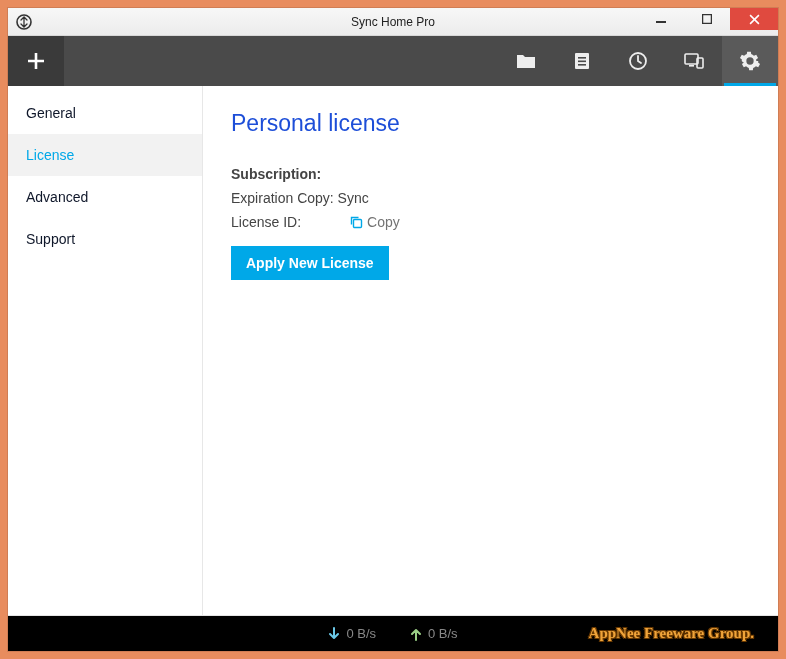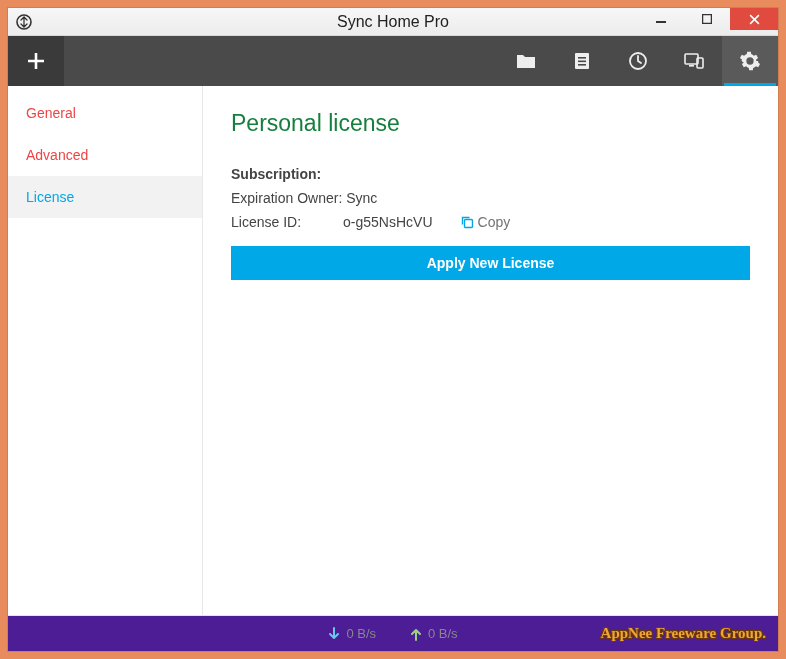--- a/index.html
+++ b/index.html
@@ -29,21 +29,21 @@
     }
     .titlebar-icon {
       width: 20px; height: 20px;
       margin-left: 6px;
       display: flex; align-items: center; justify-content: center;
     }
     .titlebar-title {
       position: absolute;
       left: 0; right: 0;
       text-align: center;
-      font-size: 16px;
+      font-size: 12px;
       color: #222;
       pointer-events: none;
     }
     .titlebar-controls {
       margin-left: auto;
       display: flex;
       height: 100%;
     }
     .titlebar-btn {
       width: 46px; height: 22px;
@@ -92,51 +92,51 @@
       width: 195px;
       border-right: 1px solid #e7e7e7;
       padding-top: 6px;
     }
     .sidebar-item {
       height: 42px;
       display: flex;
       align-items: center;
       padding: 0 18px;
       font-size: 14px;
-      color: #ef4444;
+      color: #0f172a;
       cursor: pointer;
     }
     .sidebar-item.active {
       background: #f2f2f2;
       color: #00a8e8;
     }
     .content {
       flex: 1;
       padding: 24px 28px;
     }
     .content h1 {
       font-size: 23px;
       font-weight: 400;
-      color: #15803d;
+      color: #1d4ed8;
       margin-bottom: 26px;
     }
     .field-block { font-size: 14px; color: #444; line-height: 1.7; }
     .field-block .label { font-weight: 600; }
     .license-row {
       display: flex; align-items: center; gap: 21px;
     }
     .copy-link {
       color: #737373;
       display: inline-flex;
       align-items: center;
       gap: 4px;
       margin-left: 6px;
       cursor: pointer;
     }
-    .btn-row { margin-top: 12px; display: flex; gap: 10px; flex-direction: column; }
+    .btn-row { margin-top: 12px; display: flex; gap: 10px; }
     .btn {
       padding: 8px 14px;
       font-size: 14px;
       font-weight: 600;
       border: 1px solid transparent;
       cursor: pointer;
       font-family: inherit;
     }
     .btn-primary {
       background: #00a8e8;
@@ -144,35 +144,35 @@
       border-color: #00a8e8;
     }
     .btn-danger {
       background: #fff;
       color: #d9534f;
       border-color: #d9534f;
     }
     .statusbar {
       height: 36px;
       border-top: 1px solid #e5e5e5;
-      background: #4c1d95;
+      background: #000000;
       display: flex;
       align-items: center;
       justify-content: center;
       gap: 34px;
       font-size: 13px;
       color: #888;
       position: relative;
     }
     .rate { display: flex; align-items: center; gap: 6px; }
     .arrow-down { color: #6ac7e6; }
     .arrow-up { color: #9bcf86; }
     .watermark {
       position: absolute;
-      right: 12px;
+      right: 24px;
       font-family: Georgia, serif;
       font-weight: 700;
       font-size: 15px;
       color: #f0a43a;
       text-shadow: 1px 1px 0 #6b3a00, -1px -1px 0 #6b3a00, 1px -1px 0 #6b3a00, -1px 1px 0 #6b3a00;
     }
     svg { display: block; }
   </style>
 </head>
 <body>
@@ -244,42 +244,44 @@
           <path d="M12 8a4 4 0 100 8 4 4 0 000-8zm9 4c0 .6-.05 1.17-.16 1.73l2.12 1.65-2 3.46-2.5-1a9 9 0 01-3 1.73l-.38 2.65h-4l-.38-2.65a9 9 0 01-3-1.73l-2.5 1-2-3.46 2.12-1.65A9 9 0 013 12c0-.6.05-1.17.16-1.73L1.04 8.62l2-3.46 2.5 1a9 9 0 013-1.73L8.92 1.78h4l.38 2.65a9 9 0 013 1.73l2.5-1 2 3.46-2.12 1.65c.11.56.16 1.13.16 1.73z" fill="#eee"></path>
         </svg>
     </div>
   </div>
 
   <div class="body">
     <div class="sidebar">
       <div class="sidebar-item">
         <span>General</span>
       </div>
+      <div class="sidebar-item active">
+        <span>License</span>
+      </div>
       <div class="sidebar-item">
         <span>Advanced</span>
       </div>
-      <div class="sidebar-item active">
-        <span>License</span>
+      <div class="sidebar-item">
+        <span>Support</span>
       </div>
     </div>
 
     <div class="content">
       <h1>Personal license</h1>
 
       <div class="field-block">
         <div class="label">Subscription:</div>
         <div>
-          <span>Expiration Owner:</span>
+          <span>Expiration Copy:</span>
           <span> </span>
           <span>Sync</span>
         </div>
         <div class="license-row">
           <span>License ID:</span>
           <span> </span>
-          <span>o-g55NsHcVU</span>
           <span class="copy-link">
             <svg width="14" height="14" viewBox="0 0 14 14">
                 <rect x="4.5" y="4.5" width="8" height="8" rx="1" fill="none" stroke="#00a8e8" stroke-width="1.4"></rect>
                 <path d="M2.5 9.5 V2.5 H9.5" fill="none" stroke="#00a8e8" stroke-width="1.4"></path>
               </svg>
             <span>Copy</span>
           </span>
         </div>
       </div>
 

